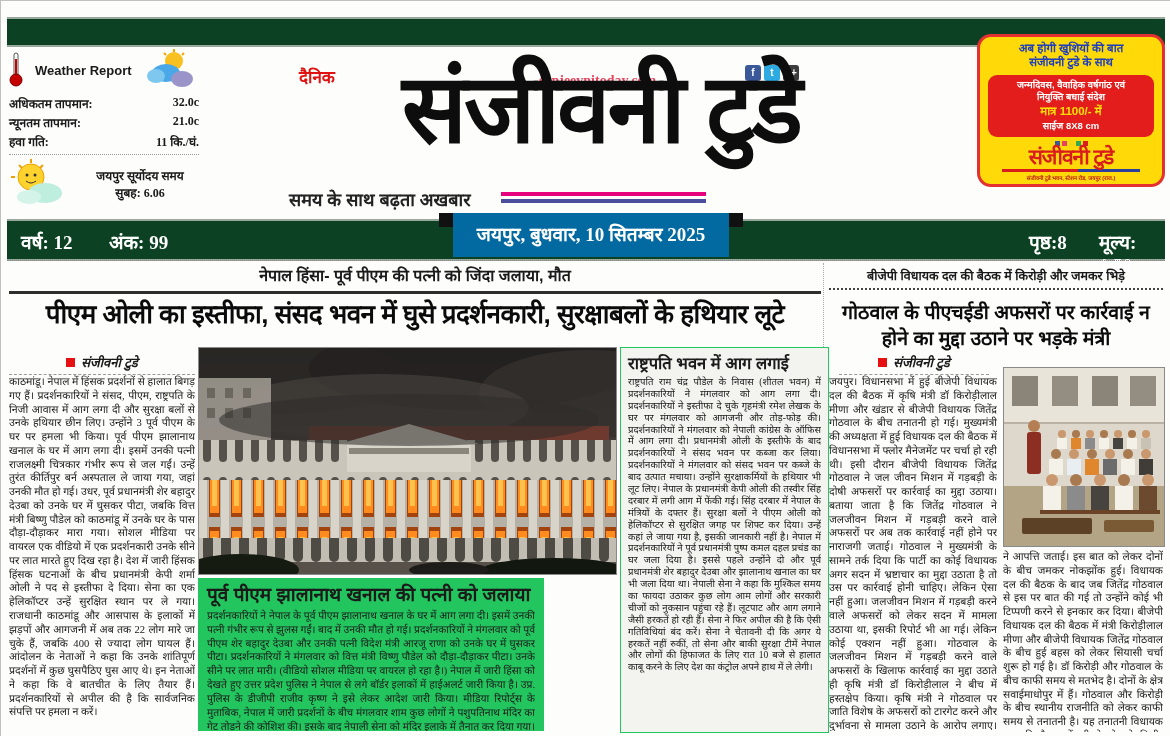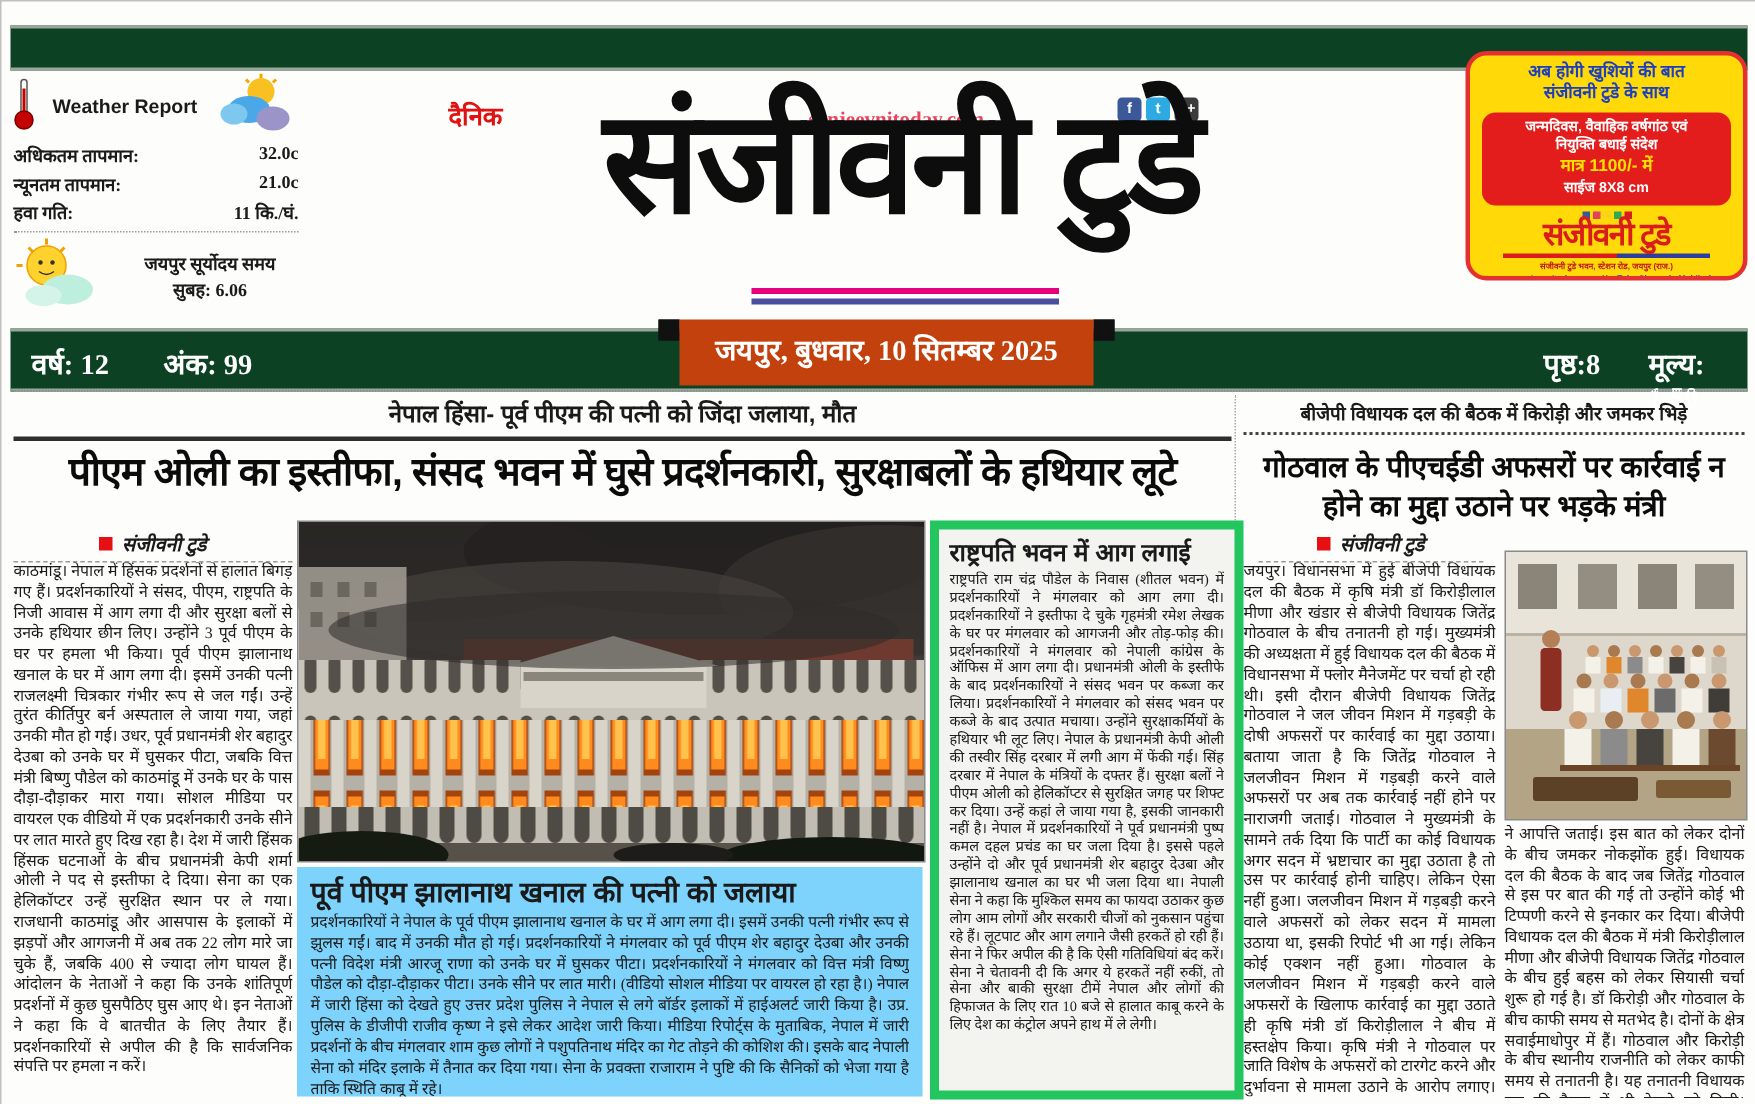--- a/index.html
+++ b/index.html
@@ -19,21 +19,21 @@
   #site{left:538px;top:72px;color:#e8465f;font-weight:bold;font-size:14px;cursor:pointer;}
   #bigtitle{left:250px;top:58px;width:700px;text-align:center;font-size:96px;font-weight:900;
             letter-spacing:-3px;line-height:1.05;color:#0d0d0d;white-space:nowrap;}
   #tagline{left:288px;top:186px;font-size:18px;font-weight:bold;color:#222;}
   .rule{height:4px;}
   #socials{left:744px;top:64px;display:flex;gap:3px;}
   .sic{width:16px;height:16px;color:#fff;font:bold 10px/16px "Liberation Sans",sans-serif;
        text-align:center;border-radius:3px;cursor:pointer;}
   
   #infobar{left:6px;top:218px;width:1158px;height:38px;color:#fff;font-weight:bold;font-size:19px;}
-  #datebox{left:452px;top:212px;width:276px;height:44px;background:#c2410c;color:#fff;
+  #datebox{left:452px;top:212px;width:276px;height:44px;background:#0369a1;color:#fff;
            text-align:center;font-weight:bold;font-size:19px;line-height:44px;}
   .notch{width:0;height:0;border-bottom:14px solid #111;}
   
   #adbox{left:976px;top:33px;width:188px;height:153px;background:#ffd908;border:3px solid #e43030;
          border-radius:14px;box-sizing:border-box;text-align:center;overflow:hidden;}
   #adbox .bluetxt{color:#1d3fbf;font-weight:bold;font-size:11.5px;line-height:1.2;margin-top:5px;}
   #adredbox{margin:5px 8px 4px 8px;background:#e31c1c;border-radius:9px;color:#fff;
             font-weight:bold;font-size:9.5px;line-height:1.35;padding:4px 2px;}
   #adredbox .price{color:#ffe000;font-size:11.5px;}
   #adlogo{color:#d91c1c;font-weight:900;font-size:21px;line-height:1;letter-spacing:-1px;}
@@ -53,25 +53,25 @@
   #headR{left:826px;top:298px;width:338px;text-align:center;font-weight:800;font-size:19.5px;
          line-height:1.35;color:#0b0b0b;}
   
   .byline{font-style:italic;font-weight:bold;font-size:13px;text-align:center;
           border-bottom:1px dashed #999;padding-bottom:3px;}
   .redsq{display:inline-block;width:9px;height:9px;background:#e60f12;margin-right:6px;}
   
   .body{font-size:10.6px;line-height:1.3;text-align:justify;overflow:hidden;}
   .body::first-letter{}
   
-  #khanal{left:197px;top:577px;width:417px;height:153px;background:#7dd3fc;box-sizing:border-box;
+  #khanal{left:197px;top:577px;width:346px;height:153px;background:#22c55e;box-sizing:border-box;
           padding:3px 9px;overflow:hidden;}
   #khanal h3{margin:0 0 2px 0;font-size:19px;font-weight:800;font-family:"Liberation Sans",sans-serif;}
   #president{left:619px;top:346px;width:209px;height:386px;background:#f3f3ef;box-sizing:border-box;
-             padding:3px 7px;overflow:hidden;border:6px solid #22c55e;}
+             padding:3px 7px;overflow:hidden;border:1px solid #22c55e;}
   #president h3{margin:0 0 2px 0;font-size:16.5px;font-weight:800;font-family:"Liberation Sans",sans-serif;}
   #president .body{font-size:9.6px;line-height:1.24;}
   
   .photo{border:1px solid #8a8a8a;overflow:hidden;}
   
   #vdiv{left:822px;top:262px;height:470px;border-left:1px dotted #aaa;}
 </style>
 </head>
 <body>
 
@@ -141,20 +141,21 @@
   </div>
 
   <div class="abs" id="daily">दैनिक</div>
   <div class="abs" id="site">sanjeevnitoday.com</div>
   <div class="abs" id="socials">
     <span class="sic" style="background:#3b5998;">f</span>
     <span class="sic" style="background:#2caae1;">t</span>
     <span class="sic" style="background:#3c3c3c;">g+</span>
   </div>
   <div class="abs sans" id="bigtitle">संजीवनी टुडे</div>
+  <div class="abs sans" id="tagline">समय के साथ बढ़ता अखबार</div>
   <div class="abs rule" style="left:500px;top:191px;width:205px;background:#e6007d;"></div>
   <div class="abs rule" style="left:500px;top:198px;width:205px;background:#4c4e9e;"></div>
 
   <div class="abs sans" id="adbox">
     <div class="bluetxt">अब होगी खुशियों की बात</div>
     <div class="bluetxt" style="margin-top:0;">संजीवनी टुडे के साथ</div>
     <div id="adredbox">
       <div>जन्मदिवस, वैवाहिक वर्षगांठ एवं</div>
       <div>नियुक्ति बधाई संदेश</div>
       <div class="price">मात्र 1100/- में</div>

